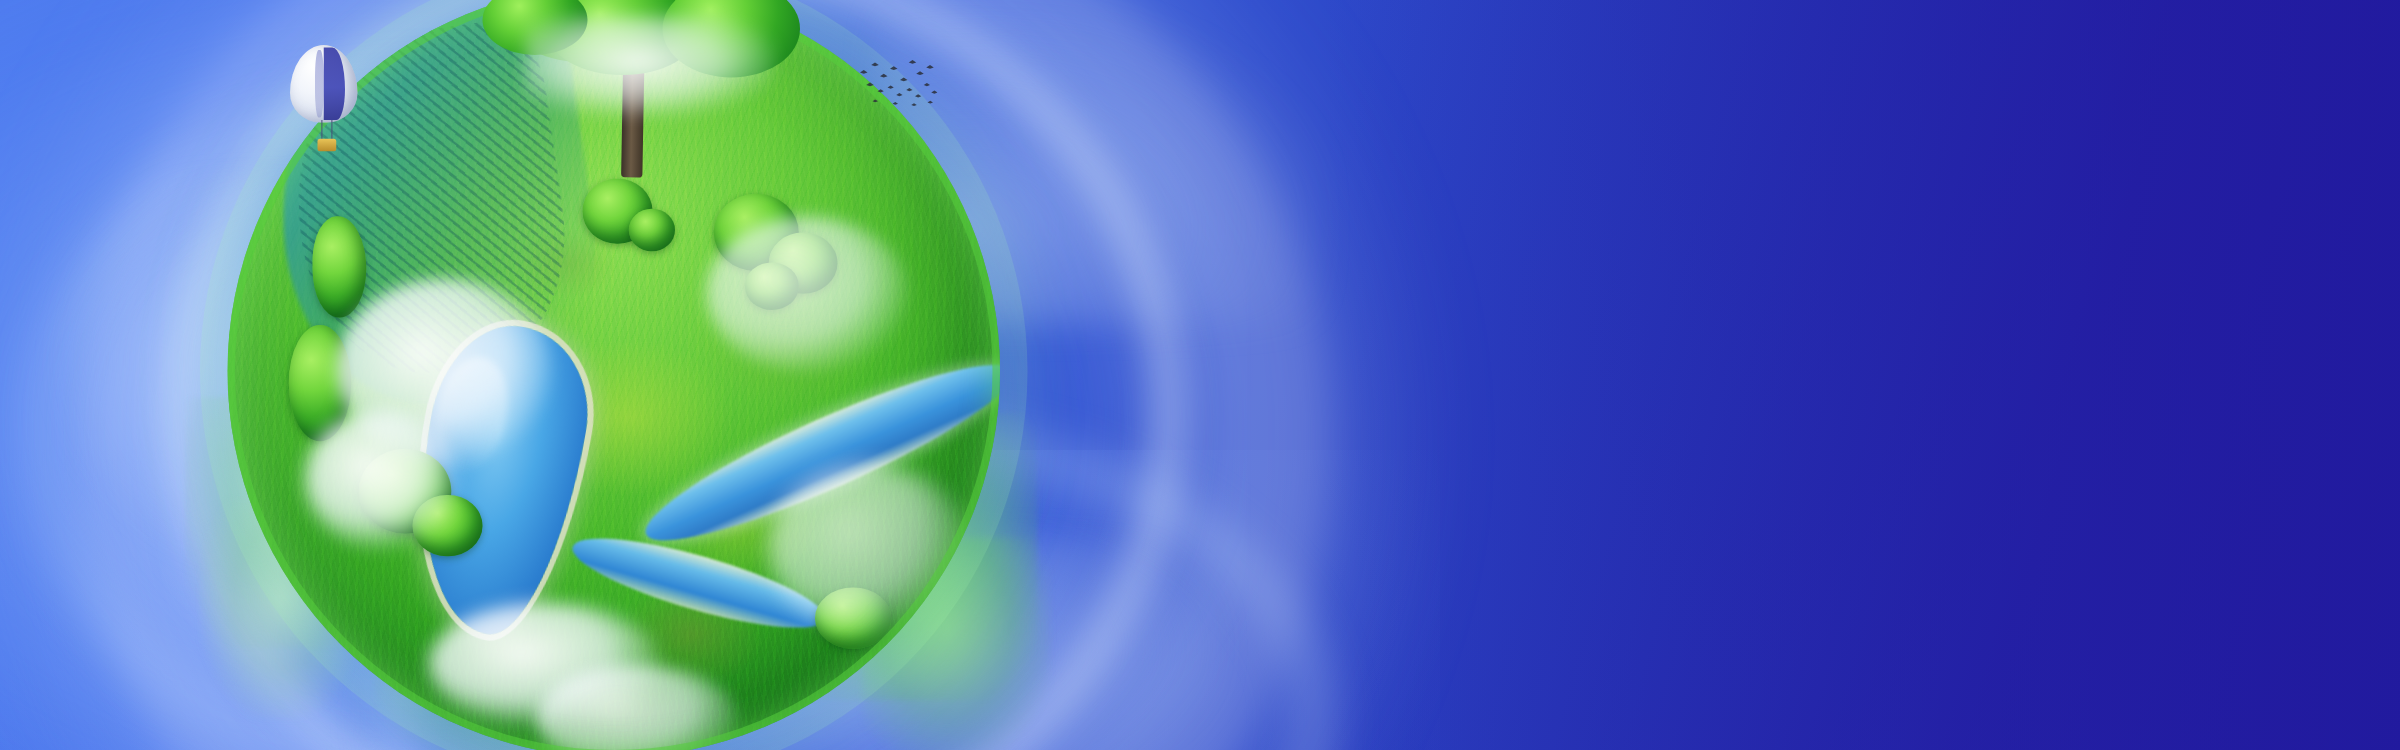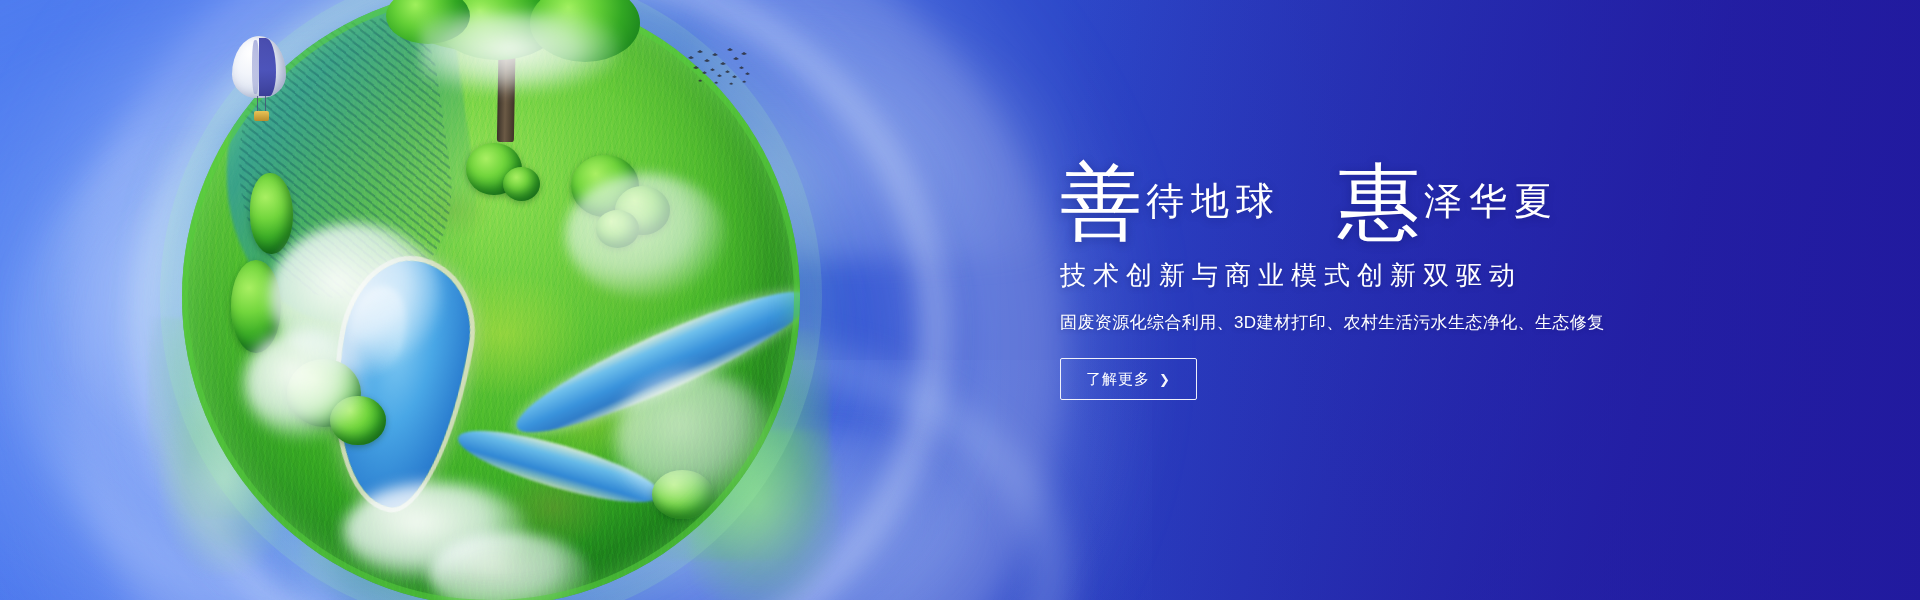--- a/index.html
+++ b/index.html
@@ -487,35 +487,13 @@
         <path d="M53 22 l2.5 -1.7 l2.5 1.7 l-2.5 0.9 z"></path>
         <path d="M59 28 l2.5 -1.7 l2.5 1.7 l-2.5 0.9 z"></path>
         <path d="M12 35 l2.2 -1.5 l2.2 1.5 l-2.2 0.8 z"></path>
         <path d="M28 37 l2.2 -1.5 l2.2 1.5 l-2.2 0.8 z"></path>
         <path d="M43 38 l2.2 -1.5 l2.2 1.5 l-2.2 0.8 z"></path>
         <path d="M56 36 l2.2 -1.5 l2.2 1.5 l-2.2 0.8 z"></path>
       </g>
     </svg>
   </div>
 
-  <div class="copy">
-
-    <div class="headline">
-      <span class="hl-phrase">
-        <span class="hl-big">善</span><span class="hl-small">待地球</span>
-      </span>
-      <span class="hl-gap"></span>
-      <span class="hl-phrase">
-        <span class="hl-big">惠</span><span class="hl-small">泽华夏</span>
-      </span>
-    </div>
-
-    <div class="subline">技术创新与商业模式创新双驱动</div>
-
-    <div class="descline">固废资源化综合利用、3D建材打印、农村生活污水生态净化、生态修复</div>
-
-    <div class="cta">
-      <span>了解更多</span>
-      <span class="cta-arrow">❯</span>
-    </div>
-
-  </div>
 </div>
 
 </body></html>

